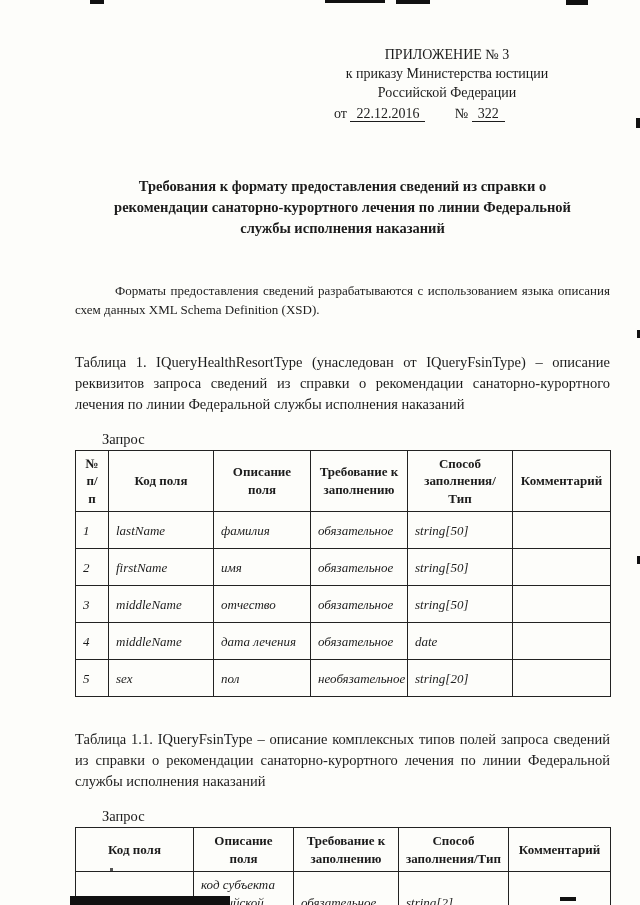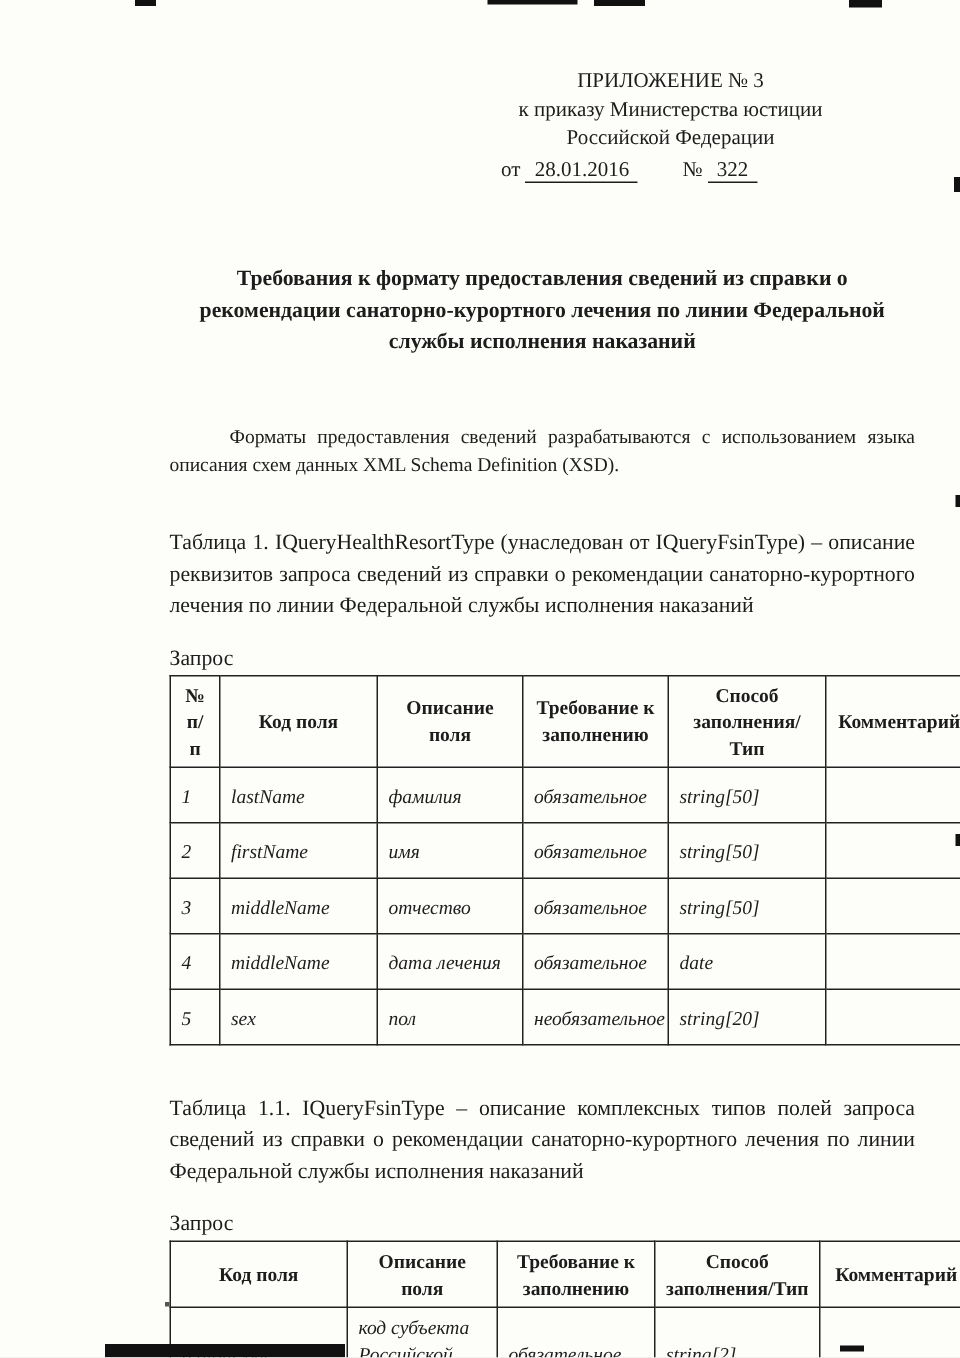--- a/index.html
+++ b/index.html
@@ -6,21 +6,20 @@
   html, body { margin: 0; padding: 0; background: #e8e8e6; }
   .page {
     position: relative;
     width: 640px;
     height: 905px;
     margin: 0 auto;
     background: #fdfdfa;
     font-family: "Liberation Serif", "DejaVu Serif", serif;
     color: #1c1c1c;
     overflow: hidden;
-    padding-left: 38px;
   }
   .content { padding: 46px 30px 0 75px; }
 
   
   .approval { width: 270px; margin-left: auto; margin-right: 28px; text-align: center; font-size: 14px; line-height: 1.35; }
   .approval .date-line { text-align: left; padding-left: 22px; margin-top: 2px; }
   .u { border-bottom: 1px solid #1c1c1c; padding: 0 6px; }
   .gap { display: inline-block; width: 26px; }
 
   
@@ -37,21 +36,21 @@
   .intro {
     margin-top: 42px;
     font-size: 13px;
     line-height: 1.5;
     text-align: justify;
     text-indent: 40px;
   }
 
   
   .tbl-caption { margin-top: 32px; font-size: 14.5px; line-height: 1.45; text-align: justify; }
-  .section-label { margin-top: 16px; margin-bottom: 2px; font-size: 14.5px; }
+  .section-label { margin-top: 16px; margin-bottom: 2px; font-size: 14.5px; margin-left: 27px; }
 
   
   table.doc-table { border-collapse: collapse; table-layout: fixed; width: 535px; }
   table.doc-table th, table.doc-table td {
     border: 1px solid #222;
     padding: 4px 7px;
     font-size: 13px;
     line-height: 1.35;
     vertical-align: middle;
     overflow: hidden;
@@ -96,21 +95,21 @@
   <div class="artifact a-dot1"></div>
 
   <div class="content">
 
     <div class="approval">
       <div>ПРИЛОЖЕНИЕ № 3</div>
       <div>к приказу Министерства юстиции</div>
       <div>Российской Федерации</div>
       <div class="date-line">
         <span>от</span>
-        <span class="u">28.01.2016</span><span class="gap"></span>
+        <span class="u">22.12.2016</span><span class="gap"></span>
         <span>№</span>
         <span class="u">322</span>
       </div>
     </div>
 
     <div class="doc-title">Требования к формату предоставления сведений из справки о рекомендации санаторно-курортного лечения по линии Федеральной службы исполнения наказаний</div>
 
     <p class="intro">Форматы предоставления сведений разрабатываются с использованием языка описания схем данных XML Schema Definition (XSD).</p>
 
     <div class="tbl-caption">Таблица 1. IQueryHealthResortType (унаследован от IQueryFsinType) – описание реквизитов запроса  сведений из справки о рекомендации санаторно-курортного лечения по линии Федеральной службы исполнения наказаний</div>

